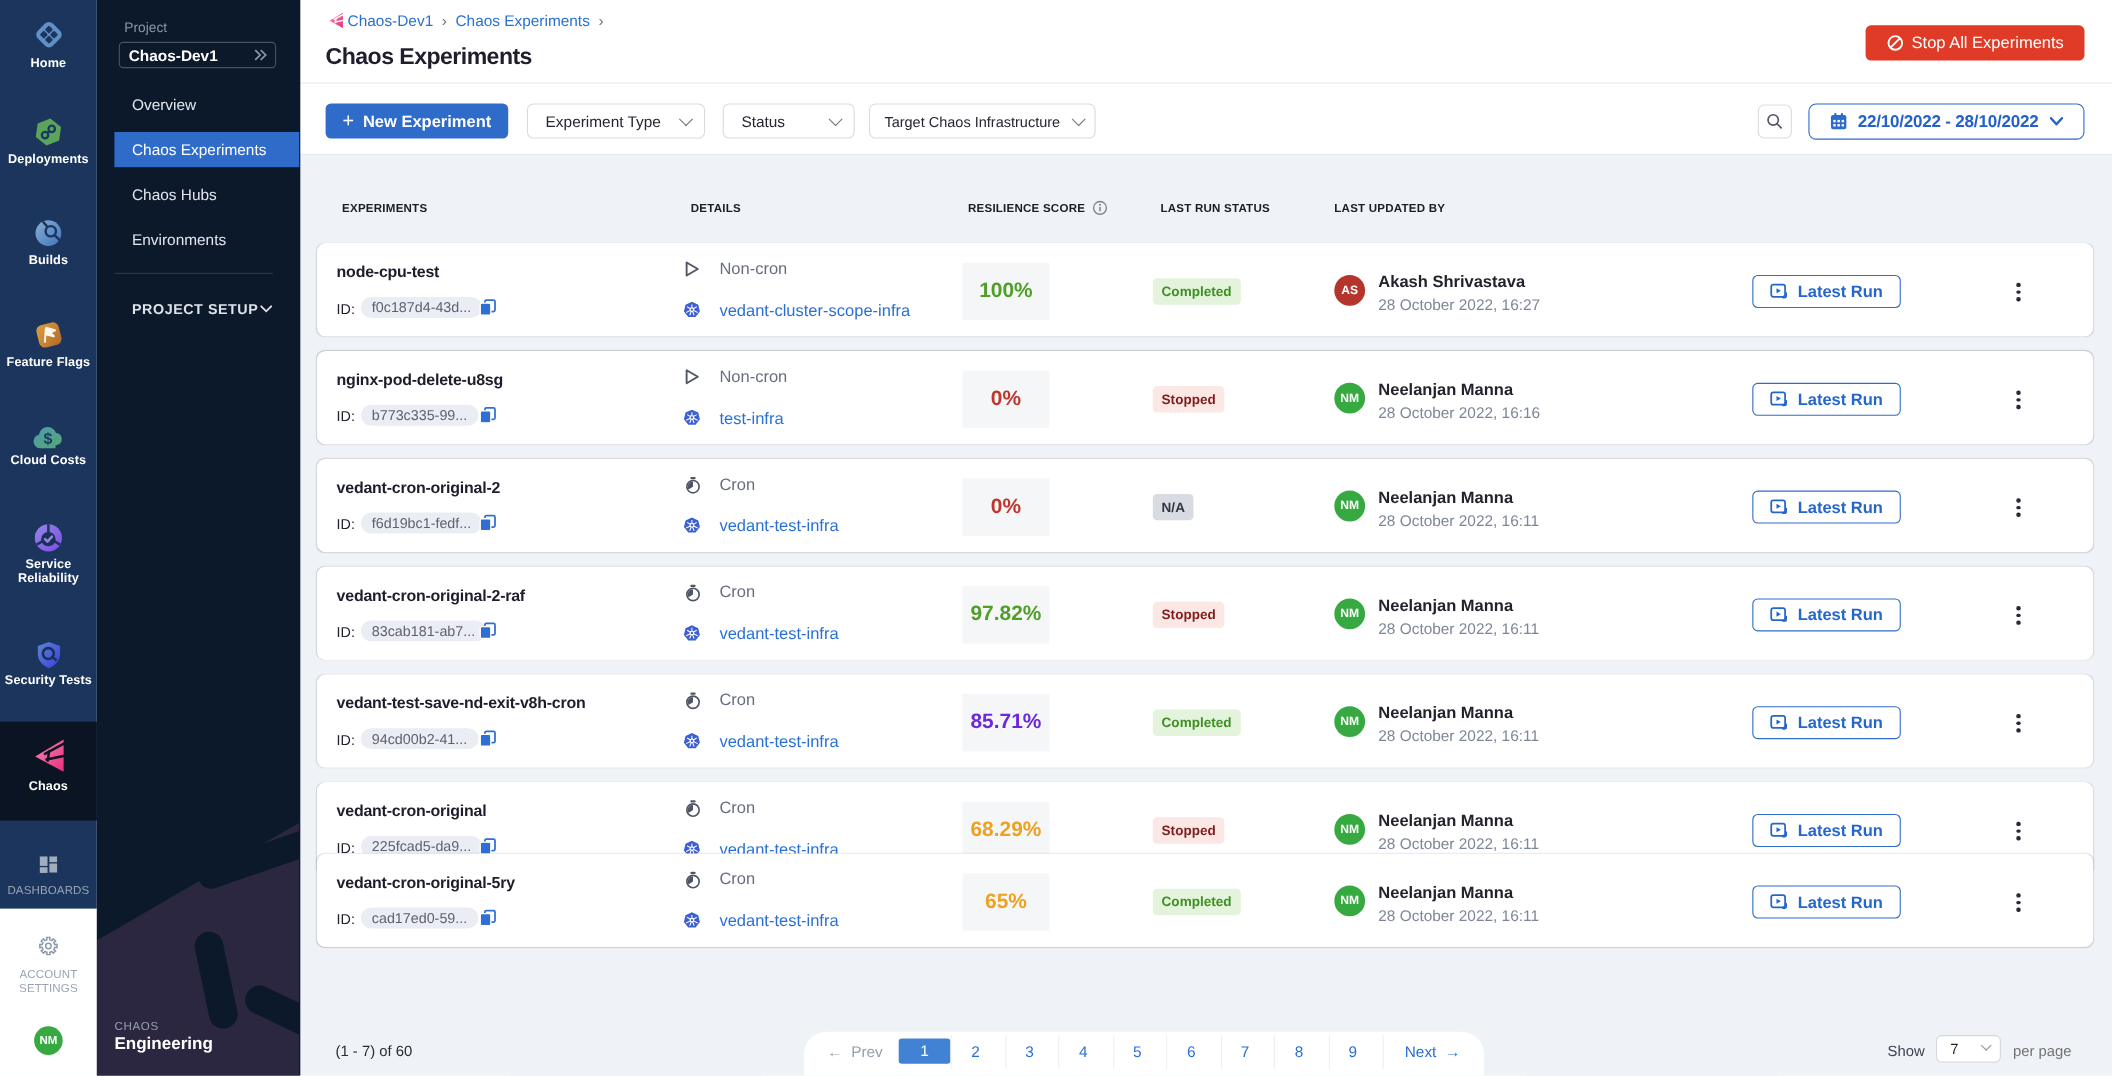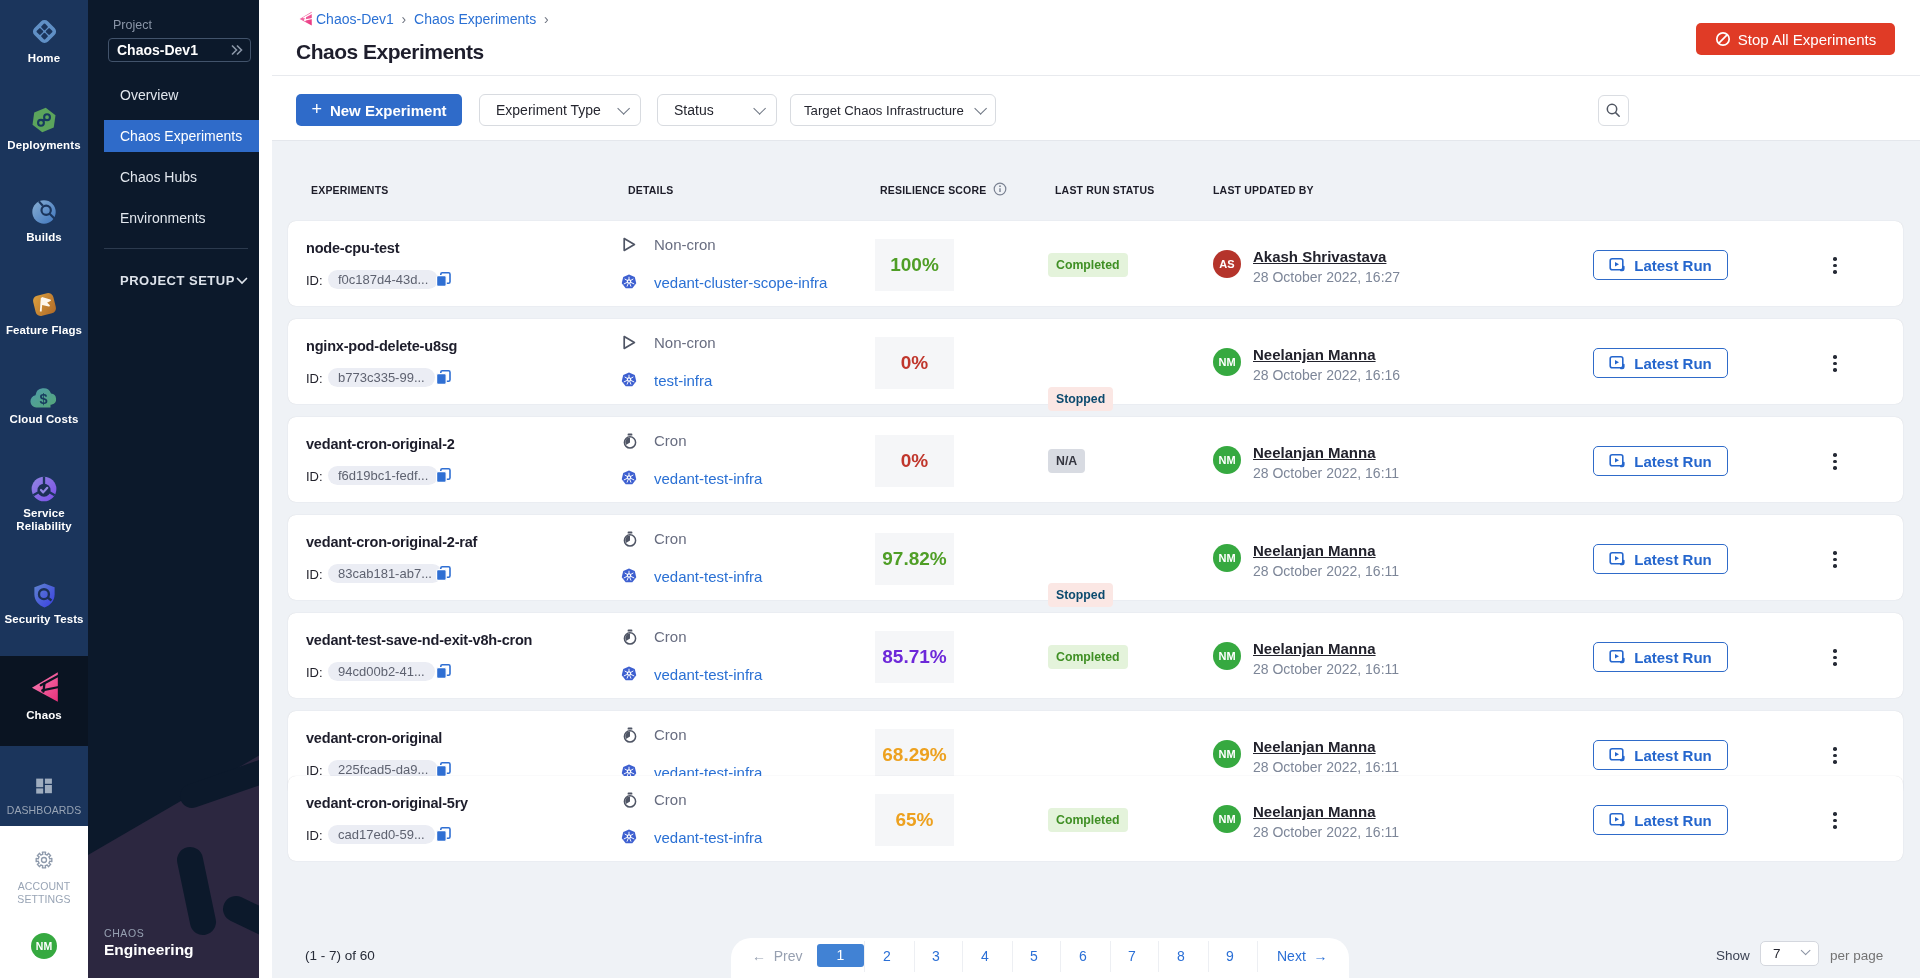--- a/index.html
+++ b/index.html
@@ -7,21 +7,21 @@
 body { position:relative; font-family:"Liberation Sans",sans-serif; background:#ffffff; }
 .abs { position:absolute; }
 
 #nav1 { position:absolute; left:0; top:0; width:88px; height:826px; background:#1b355c; z-index:5; }
 .mod { position:absolute; left:0; width:88px; text-align:center; }
 .mod .lbl { color:#ffffff; font-size:11.5px; font-weight:bold; line-height:13px; letter-spacing:0.1px; }
 .mod .lbl.grey { color:#98a4b5; font-weight:normal; font-size:10.5px; }
 .mod svg { display:block; margin:0 auto; }
 #chaos-sel { position:absolute; left:0; top:656px; width:88px; height:90px; background:#0a1422; }
 
-#nav2 { position:absolute; left:88px; top:0; width:171px; height:978px; background:#0c192b; z-index:4; overflow:hidden; }
+#nav2 { position:absolute; left:88px; top:0; width:185px; height:978px; background:#0c192b; z-index:4; overflow:hidden; }
 .n2item { position:absolute; left:32px; color:#e2e7ee; font-size:14px; }
 #n2sel { position:absolute; left:16px; top:120px; width:168px; height:32px; background:#2f6bc9; }
 
 #main { position:absolute; left:272px; top:0; width:1780px; height:978px; background:#eff2f6; }
 #mainhead { position:absolute; left:0; top:0; width:1648px; height:141px; background:#ffffff; border-bottom:1px solid #e4e7ec; }
 #hr1 { position:absolute; left:0; top:75px; width:1648px; height:1px; background:#e8eaee; }
 .bc a { color:#2a70d4; text-decoration:none; }
 .btn-blue { position:absolute; background:#2f6bc9; color:#fff; font-weight:bold; font-size:15px; border-radius:5px; display:flex; align-items:center; justify-content:center; }
 .filter { position:absolute; top:94px; height:32px; border:1px solid #d8dbe0; border-radius:6px; background:#fff; font-size:14px; color:#25262f; display:flex; align-items:center; justify-content:space-between; padding:0 14px 0 16px; white-space:nowrap; }
 .chev { width:9px; height:9px; border-right:1.6px solid #6e7683; border-bottom:1.6px solid #6e7683; transform:rotate(45deg) translateY(-3px); }
@@ -29,24 +29,24 @@
 .th { position:absolute; top:184px; font-size:10.5px; font-weight:bold; color:#1d1d29; letter-spacing:0.2px; }
 .card { position:absolute; left:16px; width:1615px; height:85px; background:#fff; border-radius:8px; box-shadow:0 0 1px rgba(40,41,61,0.2); }
 .name { position:absolute; left:18px; top:19px; font-size:14.5px; font-weight:bold; color:#1d1d2b; letter-spacing:-0.2px; }
 .idlab { position:absolute; left:18px; top:52px; font-size:13px; color:#22222c; }
 .idpill { position:absolute; left:40px; top:49px; height:19px; border-radius:9.5px; background:#ebedf4; color:#5e6270; font-size:13px; line-height:19px; padding:0 10px; }
 .dtxt { position:absolute; left:366px; font-size:15px; color:#686d80; }
 .dlink { position:absolute; left:366px; font-size:15px; color:#2a70d4; }
 .score { position:absolute; left:587px; top:18px; width:79px; height:52px; background:#f5f6f8; display:flex; align-items:center; justify-content:center; font-size:19px; font-weight:bold; }
 .badge { position:absolute; left:760px; top:32px; height:24px; border-radius:4px; font-size:12.3px; font-weight:bold; line-height:24px; padding:0 8px; }
 .b-green { background:#e4f3db; color:#3f8f24; }
-.b-red { background:#fbe7e4; color:#0c4a6e;margin-top:36px; }
+.b-red { background:#fbe7e4; color:#7f1d1d; }
 .b-grey { background:#d8dbe2; color:#34353f; padding:0 8px; }
 .avatar { position:absolute; left:925px; top:29px; width:28px; height:28px; border-radius:50%; color:#fff; font-size:11px; font-weight:bold; text-align:center; line-height:28px; }
-.uname { position:absolute; left:965px; top:27px; font-size:15px; font-weight:bold; color:#22222c;text-decoration:underline; }
+.uname { position:absolute; left:965px; top:27px; font-size:15px; font-weight:bold; color:#22222c; }
 .udate { position:absolute; left:965px; top:48px; font-size:14px; color:#7d8698; }
 .lrun { position:absolute; left:1305px; top:29px; width:135px; height:30px; border:1.5px solid #2f6bc9; border-radius:5px; color:#2566cd; font-size:15px; font-weight:bold; display:flex; align-items:center; justify-content:center; background:#fff; }
 .kebab { position:absolute; left:1545px; top:36px; width:4px; }
 .kebab i { display:block; width:3.5px; height:3.5px; border-radius:50%; background:#252a35; margin-bottom:3.2px; }
 </style>
 </head>
 <body>
 <div id="nav1">
 <div id="chaos-sel"></div>
 <div class="mod" style="top:17px">
@@ -255,20 +255,39 @@
 </div>
 
 <div class="btn-blue" style="left:24px;top:94px;width:166px;height:32px"><span style="font-size:18px;font-weight:normal;margin-right:8px;position:relative;top:-1px">+</span>New Experiment</div>
 <div class="filter" style="left:207px;width:162px">Experiment Type<span class="chev"></span></div>
 <div class="filter" style="left:385px;width:120px">Status<span class="chev"></span></div>
 <div class="filter" style="left:518px;width:206px;font-size:13.2px;padding:0 12px 0 13px">Target Chaos Infrastructure<span class="chev" style="margin-left:6px;flex-shrink:0"></span></div>
 <div class="abs" style="left:1326px;top:95px;width:31px;height:31px;border:1px solid #dadde2;border-radius:6px;background:#fff">
 <svg width="17" height="17" viewBox="0 0 17 17" style="position:absolute;left:6px;top:6px">
         <circle cx="7" cy="7" r="4.7" fill="none" stroke="#4f5561" stroke-width="1.5"></circle>
         <line x1="10.6" y1="10.6" x2="14.2" y2="14.2" stroke="#4f5561" stroke-width="1.5" stroke-linecap="round"></line>
+      </svg>
+</div>
+<div class="abs" style="left:1372px;top:94px;width:251px;height:33px;border:1.5px solid #2f6bc9;border-radius:7px;background:#fff;display:flex;align-items:center;justify-content:center">
+<svg width="17" height="17" viewBox="0 0 17 17" style="margin-right:9px">
+        <rect x="1.5" y="2.5" width="14" height="13" rx="2" fill="#2c6ace"></rect>
+        <rect x="4.5" y="0.8" width="2" height="3.4" rx="0.9" fill="#2c6ace"></rect>
+        <rect x="10.5" y="0.8" width="2" height="3.4" rx="0.9" fill="#2c6ace"></rect>
+        <g fill="#fff">
+          <rect x="3.6" y="7" width="2.2" height="2.2"></rect>
+          <rect x="7.4" y="7" width="2.2" height="2.2"></rect>
+          <rect x="11.2" y="7" width="2.2" height="2.2"></rect>
+          <rect x="3.6" y="10.8" width="2.2" height="2.2"></rect>
+          <rect x="7.4" y="10.8" width="2.2" height="2.2"></rect>
+          <rect x="11.2" y="10.8" width="2.2" height="2.2"></rect>
+        </g>
+      </svg>
+<span style="color:#2461cb;font-size:15.5px;font-weight:bold;letter-spacing:-0.2px">22/10/2022 - 28/10/2022</span>
+<svg width="13" height="9" viewBox="0 0 13 9" style="margin-left:10px">
+        <path d="M1.5 1.5 L6.5 7 L11.5 1.5" fill="none" stroke="#2461cb" stroke-width="2.2" stroke-linecap="round" stroke-linejoin="round"></path>
       </svg>
 </div>
 
 <div class="th" style="left:39px">EXPERIMENTS</div>
 <div class="th" style="left:356px">DETAILS</div>
 <div class="th" style="left:608px">RESILIENCE SCORE</div>
 <svg width="14" height="14" viewBox="0 0 14 14" class="abs" style="left:721px;top:182px">
       <circle cx="7" cy="7" r="5.8" fill="none" stroke="#7a8292" stroke-width="1.2"></circle>
       <line x1="7" y1="6.2" x2="7" y2="10" stroke="#7a8292" stroke-width="1.4"></line>
       <circle cx="7" cy="4.2" r="0.9" fill="#7a8292"></circle>

